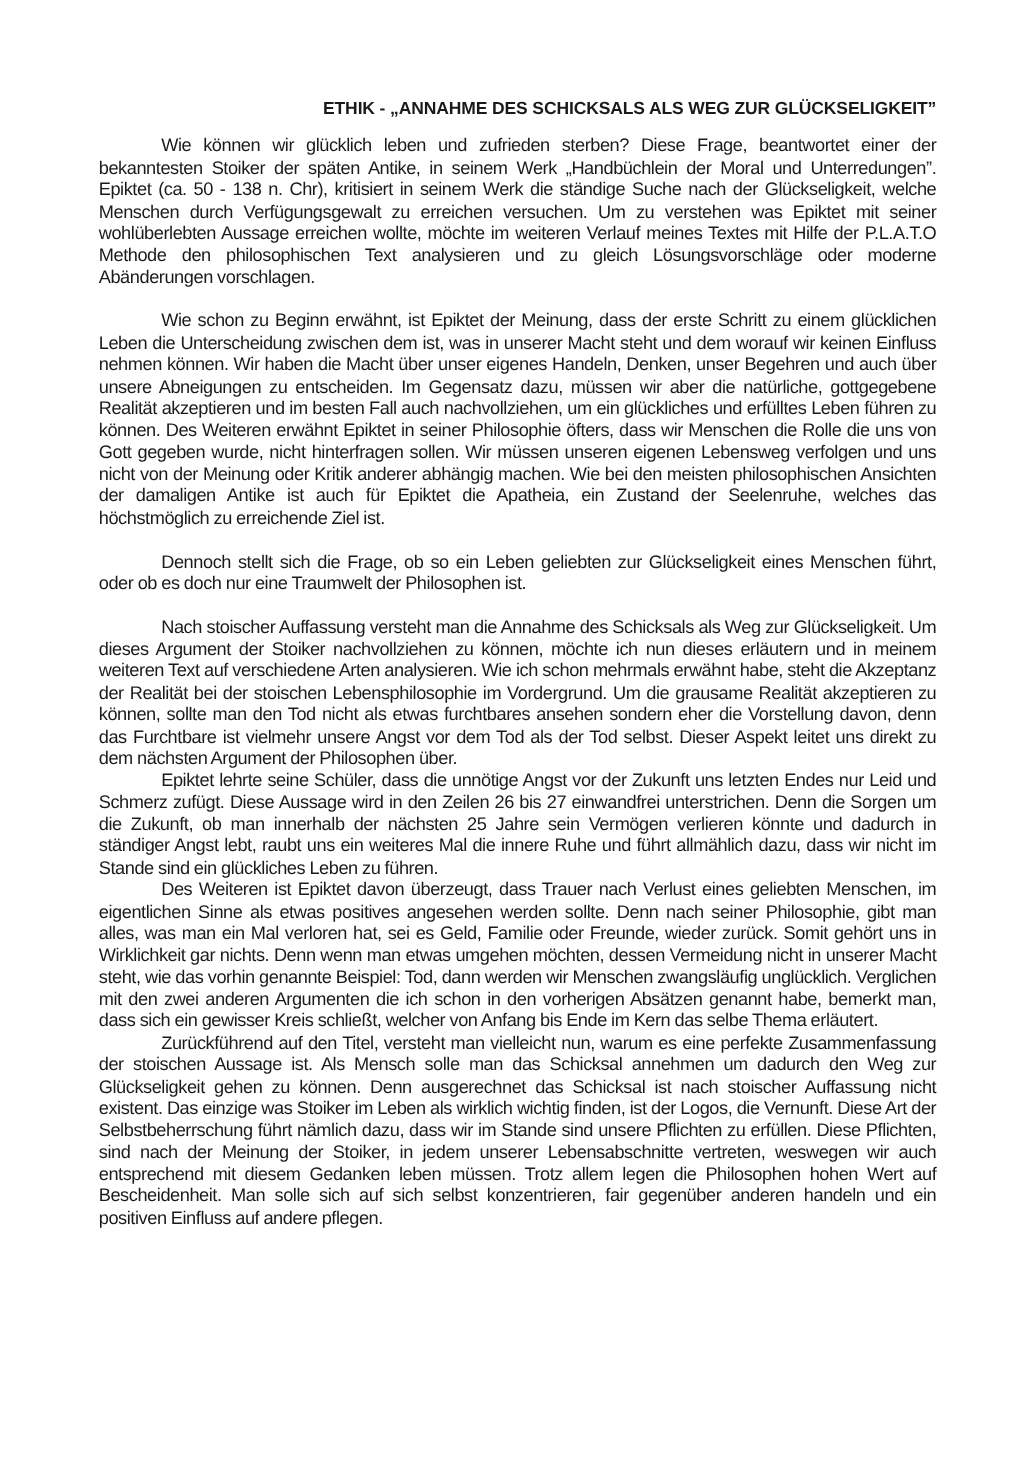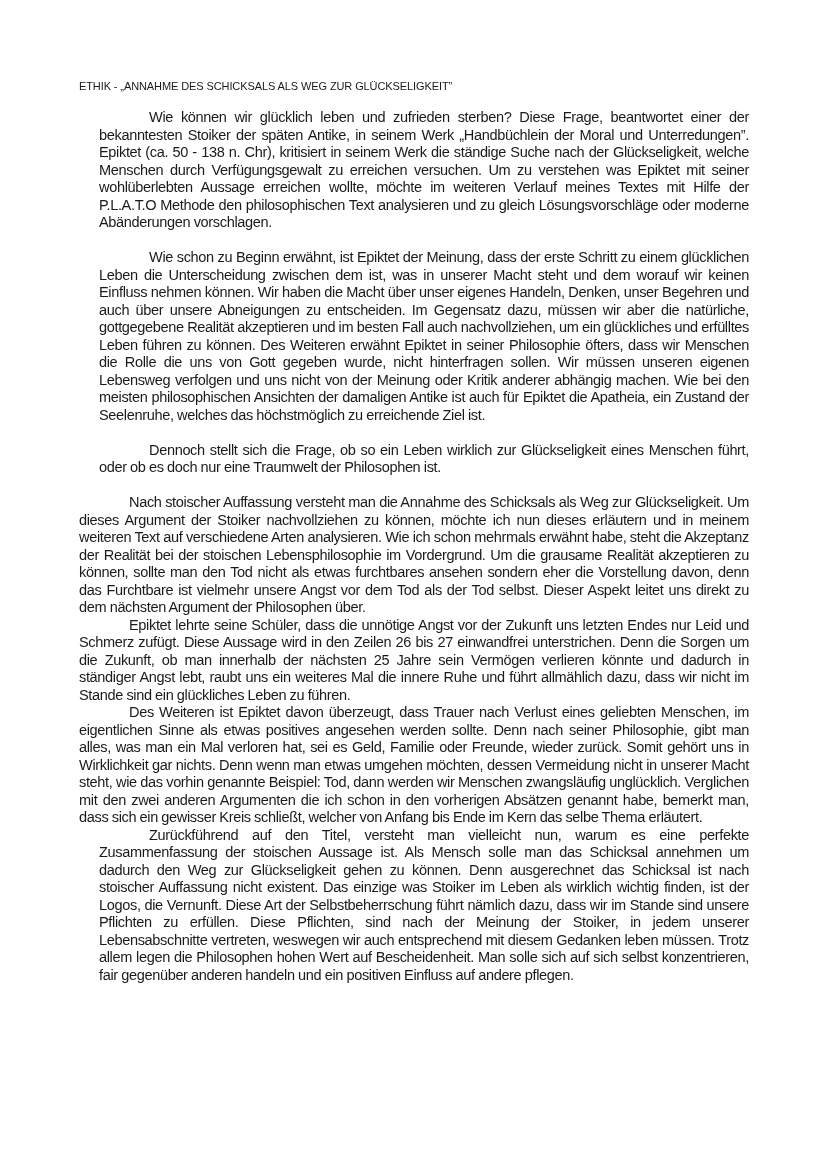--- a/index.html
+++ b/index.html
@@ -16,52 +16,51 @@
       color: #1a1a1a;
     }
     .page {
       position: absolute;
       left: 79px;
       top: 77px;
       width: 670px;
     }
     .title {
       font-family: "Liberation Sans", sans-serif;
-      font-weight: normal;
-      font-size: 11px;
-      text-align: left;
+      font-weight: bold;
+      font-size: 14px;
+      text-align: right;
       margin: 0 0 14px 0;
       line-height: 18px;
       letter-spacing: -0.1px;
     }
     .para {
       font-size: 14.55px;
       line-height: 17.5px;
       text-align: justify;
       margin: 0;
       letter-spacing: -0.35px;
       word-spacing: -0.3px;
       text-indent: 50px;
     }
     .para.gap-after {
       margin-bottom: 17.5px;
-      margin-left: 20px;
     }
   </style>
 </head>
 <body>
 
 <div class="page">
   <h1 class="title">ETHIK - „ANNAHME DES SCHICKSALS ALS WEG ZUR GLÜCKSELIGKEIT”</h1>
 
   <p class="para gap-after">Wie können wir glücklich leben und zufrieden sterben? Diese Frage, beantwortet einer der bekanntesten Stoiker der späten Antike, in seinem Werk „Handbüchlein der Moral und Unterredungen”. Epiktet (ca. 50 - 138 n. Chr), kritisiert in seinem Werk die ständige Suche nach der Glückseligkeit, welche Menschen durch Verfügungsgewalt zu erreichen versuchen. Um zu verstehen was Epiktet mit seiner wohlüberlebten Aussage erreichen wollte, möchte im weiteren Verlauf meines Textes mit Hilfe der P.L.A.T.O Methode den philosophischen Text analysieren und zu gleich Lösungsvorschläge oder moderne Abänderungen vorschlagen.</p>
 
   <p class="para gap-after">Wie schon zu Beginn erwähnt, ist Epiktet der Meinung, dass der erste Schritt zu einem glücklichen Leben die Unterscheidung zwischen dem ist, was in unserer Macht steht und dem worauf wir keinen Einfluss nehmen können. Wir haben die Macht über unser eigenes Handeln, Denken, unser Begehren und auch über unsere Abneigungen zu entscheiden. Im Gegensatz dazu, müssen wir aber die natürliche, gottgegebene Realität akzeptieren und im besten Fall auch nachvollziehen, um ein glückliches und erfülltes Leben führen zu können. Des Weiteren erwähnt Epiktet in seiner Philosophie öfters, dass wir Menschen die Rolle die uns von Gott gegeben wurde, nicht hinterfragen sollen. Wir müssen unseren eigenen Lebensweg verfolgen und uns nicht von der Meinung oder Kritik anderer abhängig machen. Wie bei den meisten philosophischen Ansichten der damaligen Antike ist auch für Epiktet die Apatheia, ein Zustand der Seelenruhe, welches das höchstmöglich zu erreichende Ziel ist.</p>
 
-  <p class="para gap-after">Dennoch stellt sich die Frage, ob so ein Leben wirklich zur Glückseligkeit eines Menschen führt, oder ob es doch nur eine Traumwelt der Philosophen ist.</p>
+  <p class="para gap-after">Dennoch stellt sich die Frage, ob so ein Leben geliebten zur Glückseligkeit eines Menschen führt, oder ob es doch nur eine Traumwelt der Philosophen ist.</p>
 
   <p class="para">Nach stoischer Auffassung versteht man die Annahme des Schicksals als Weg zur Glückseligkeit. Um dieses Argument der Stoiker nachvollziehen zu können, möchte ich nun dieses erläutern und in meinem weiteren Text auf verschiedene Arten analysieren. Wie ich schon mehrmals erwähnt habe, steht die Akzeptanz der Realität bei der stoischen Lebensphilosophie im Vordergrund. Um die grausame Realität akzeptieren zu können, sollte man den Tod nicht als etwas furchtbares ansehen sondern eher die Vorstellung davon, denn das Furchtbare ist vielmehr unsere Angst vor dem Tod als der Tod selbst. Dieser Aspekt leitet uns direkt zu dem nächsten Argument der Philosophen über.</p>
 
   <p class="para">Epiktet lehrte seine Schüler, dass die unnötige Angst vor der Zukunft uns letzten Endes nur Leid und Schmerz zufügt. Diese Aussage wird in den Zeilen 26 bis 27 einwandfrei unterstrichen. Denn die Sorgen um die Zukunft, ob man innerhalb der nächsten 25 Jahre sein Vermögen verlieren könnte und dadurch in ständiger Angst lebt, raubt uns ein weiteres Mal die innere Ruhe und führt allmählich dazu, dass wir nicht im Stande sind ein glückliches Leben zu führen.</p>
 
   <p class="para">Des Weiteren ist Epiktet davon überzeugt, dass Trauer nach Verlust eines geliebten Menschen, im eigentlichen Sinne als etwas positives angesehen werden sollte. Denn nach seiner Philosophie, gibt man alles, was man ein Mal verloren hat, sei es Geld, Familie oder Freunde, wieder zurück. Somit gehört uns in Wirklichkeit gar nichts. Denn wenn man etwas umgehen möchten, dessen Vermeidung nicht in unserer Macht steht, wie das vorhin genannte Beispiel: Tod, dann werden wir Menschen zwangsläufig unglücklich. Verglichen mit den zwei anderen Argumenten die ich schon in den vorherigen Absätzen genannt habe, bemerkt man, dass sich ein gewisser Kreis schließt, welcher von Anfang bis Ende im Kern das selbe Thema erläutert.</p>
 
   <p class="para gap-after">Zurückführend auf den Titel, versteht man vielleicht nun, warum es eine perfekte Zusammenfassung der stoischen Aussage ist. Als Mensch solle man das Schicksal annehmen um dadurch den Weg zur Glückseligkeit gehen zu können. Denn ausgerechnet das Schicksal ist nach stoischer Auffassung nicht existent. Das einzige was Stoiker im Leben als wirklich wichtig finden, ist der Logos, die Vernunft. Diese Art der Selbstbeherrschung führt nämlich dazu, dass wir im Stande sind unsere Pflichten zu erfüllen. Diese Pflichten, sind nach der Meinung der Stoiker, in jedem unserer Lebensabschnitte vertreten, weswegen wir auch entsprechend mit diesem Gedanken leben müssen. Trotz allem legen die Philosophen hohen Wert auf Bescheidenheit. Man solle sich auf sich selbst konzentrieren, fair gegenüber anderen handeln und ein positiven Einfluss auf andere pflegen.</p>
 
 </div>

